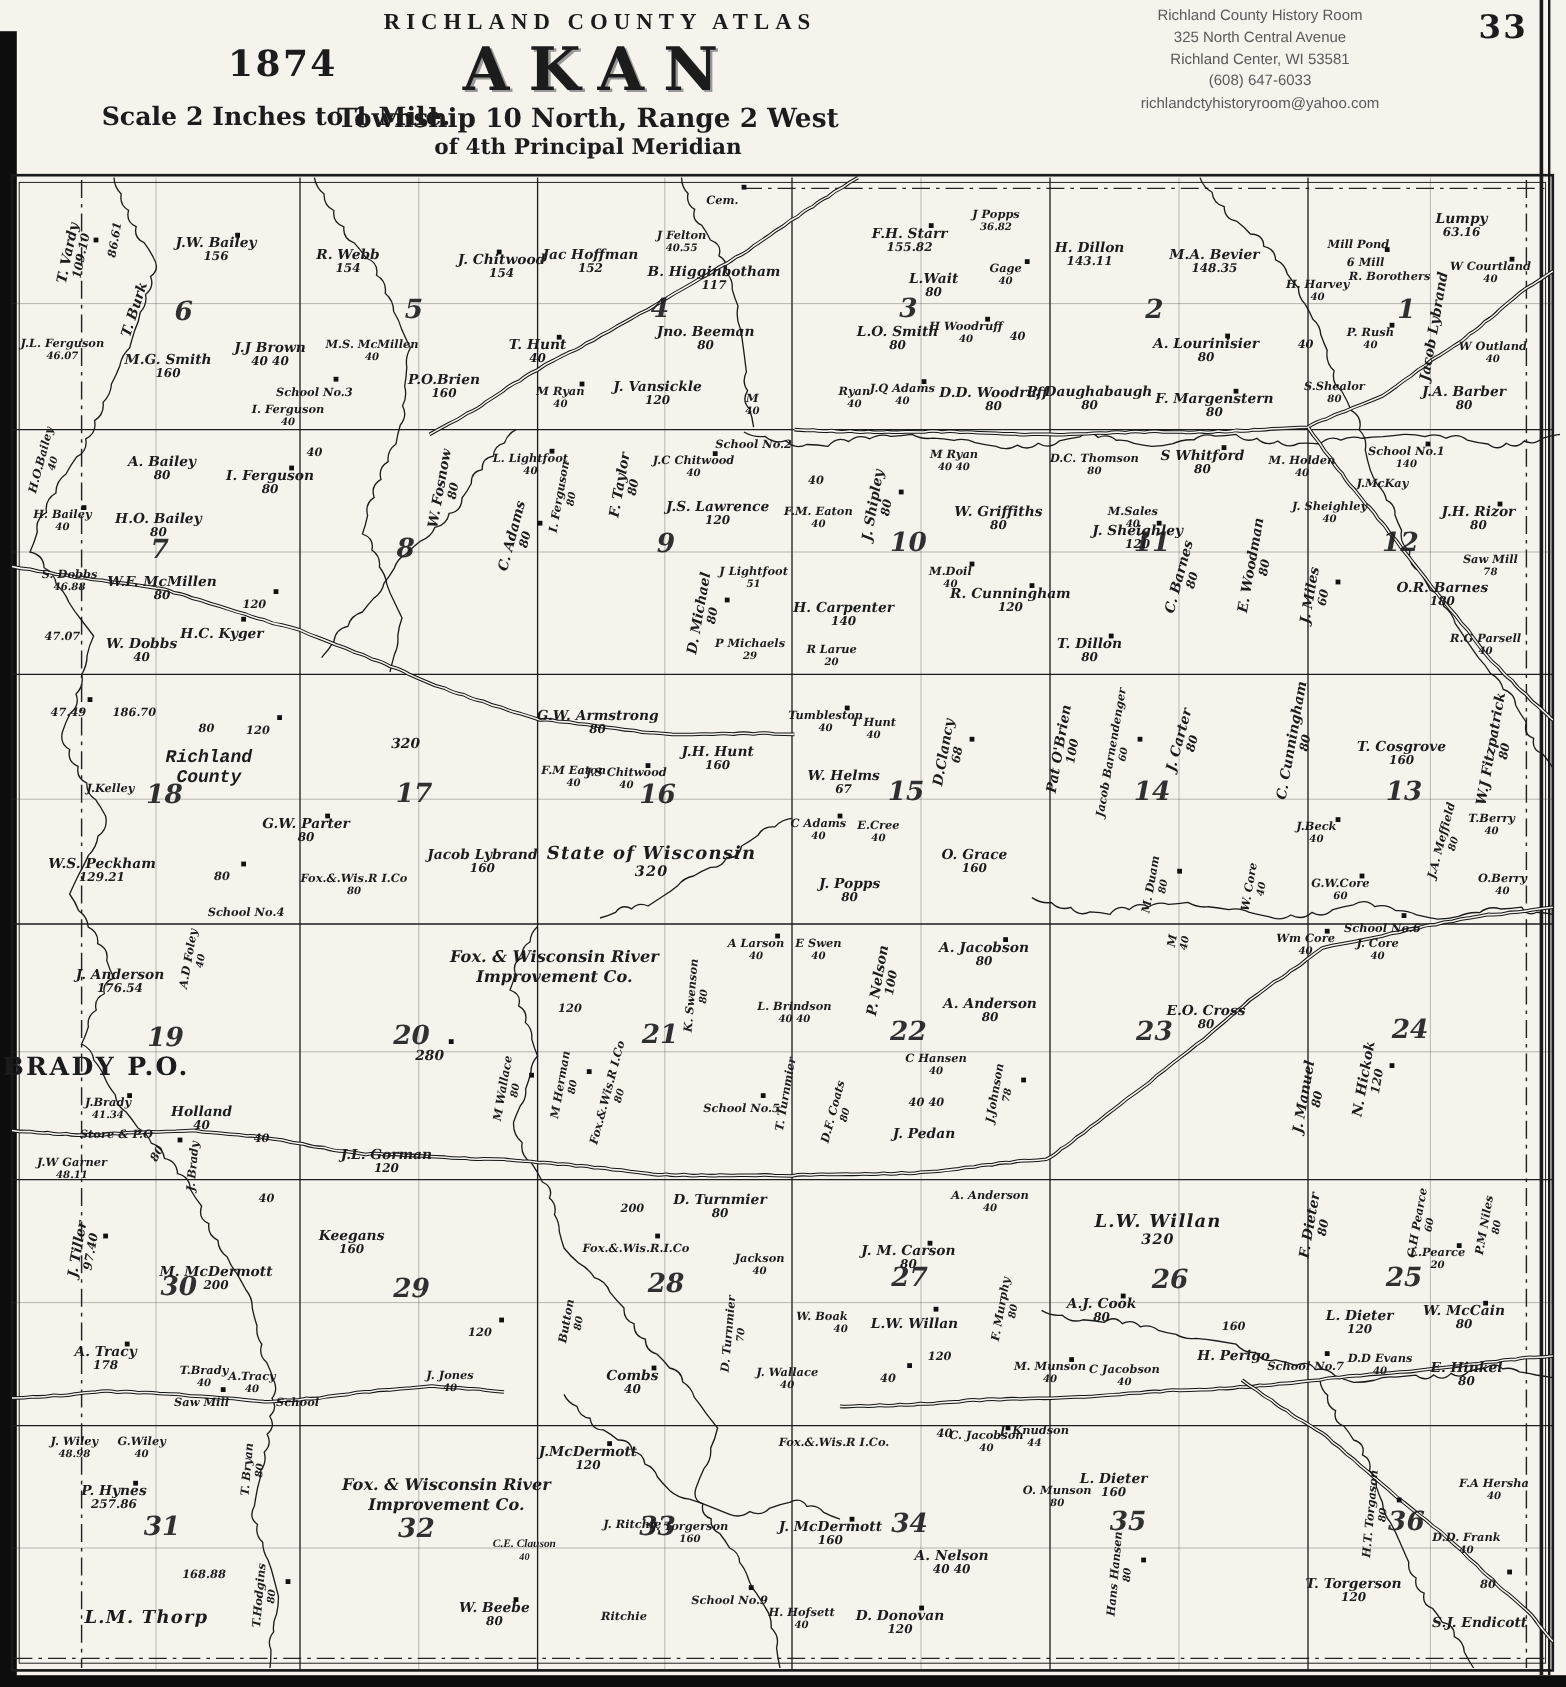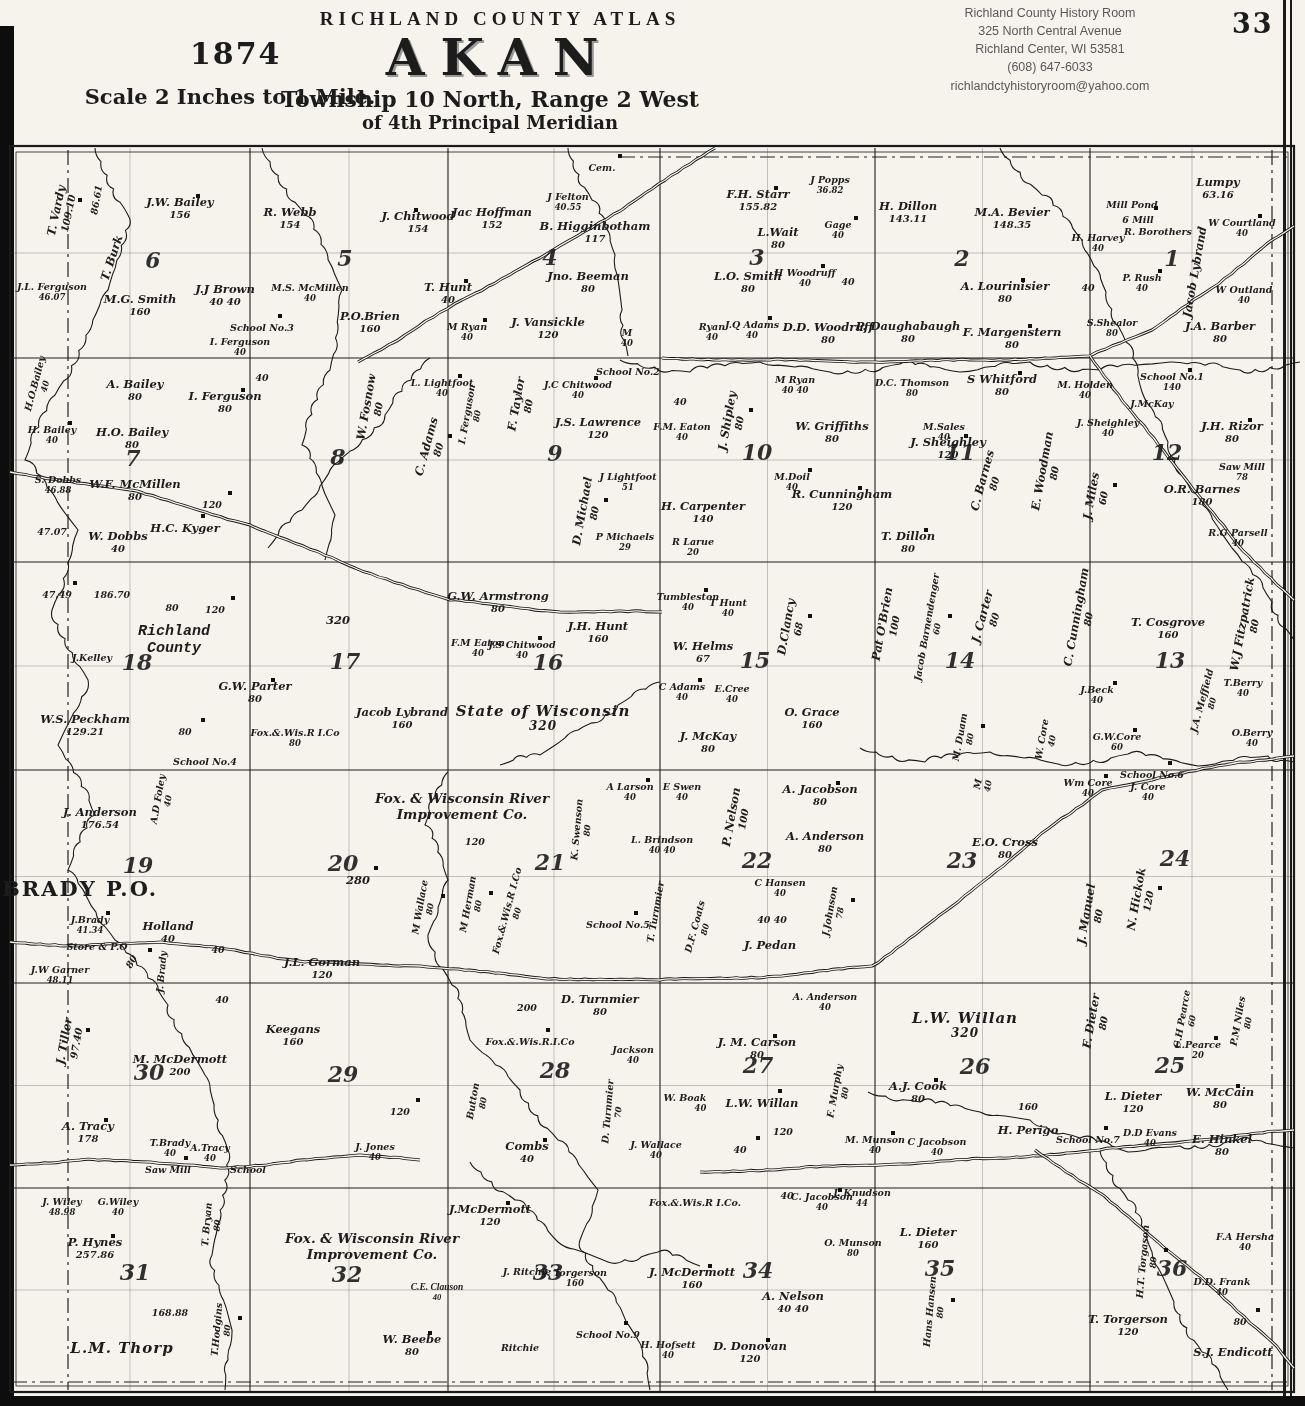--- a/index.html
+++ b/index.html
@@ -686,21 +686,21 @@
     <div class="pl sm" style="left: 682px; top: 692px;">
       <div>C Adams</div>
       <div class="ar">40</div>
     </div>
     <div class="bdot" style="left: 698px; top: 678px;"></div>
     <div class="pl sm" style="left: 732px; top: 694px;">
       <div>E.Cree</div>
       <div class="ar">40</div>
     </div>
     <div class="pl" style="left: 708px; top: 742px;">
-      <div>J. McKay</div>
+      <div>J. Popps</div>
       <div class="ar">80</div>
     </div>
     <div class="pl" style="transform: translate(-50%, -50%) rotate(-80deg); left: 792px; top: 628px;">
       <div>D.Clancy</div>
       <div class="ar">68</div>
     </div>
     <div class="bdot" style="left: 808px; top: 614px;"></div>
     <div class="pl" style="left: 812px; top: 718px;">
       <div>O. Grace</div>
       <div class="ar">160</div>
@@ -1154,21 +1154,21 @@
     </div>
     <div class="pl sm" style="left: 822px; top: 1202px;">
       <div>C. Jacobson</div>
       <div class="ar">40</div>
     </div>
     <div class="bdot" style="left: 838px; top: 1188px;"></div>
     <div class="pl sm" style="left: 862px; top: 1198px;">
       <div>J. Knudson</div>
       <div class="ar">44</div>
     </div>
-    <div class="pl sm" style="left: 853px; top: 1248px;">
+    <div class="pl sm" style="left: 881px; top: 1248px;">
       <div>O. Munson</div>
       <div class="ar">80</div>
     </div>
     <div class="pl" style="left: 692px; top: 1278px;">
       <div>J. McDermott</div>
       <div class="ar">160</div>
     </div>
     <div class="bdot" style="left: 708px; top: 1264px;"></div>
     <div class="pl" style="left: 793px; top: 1302px;">
       <div>A. Nelson</div>

